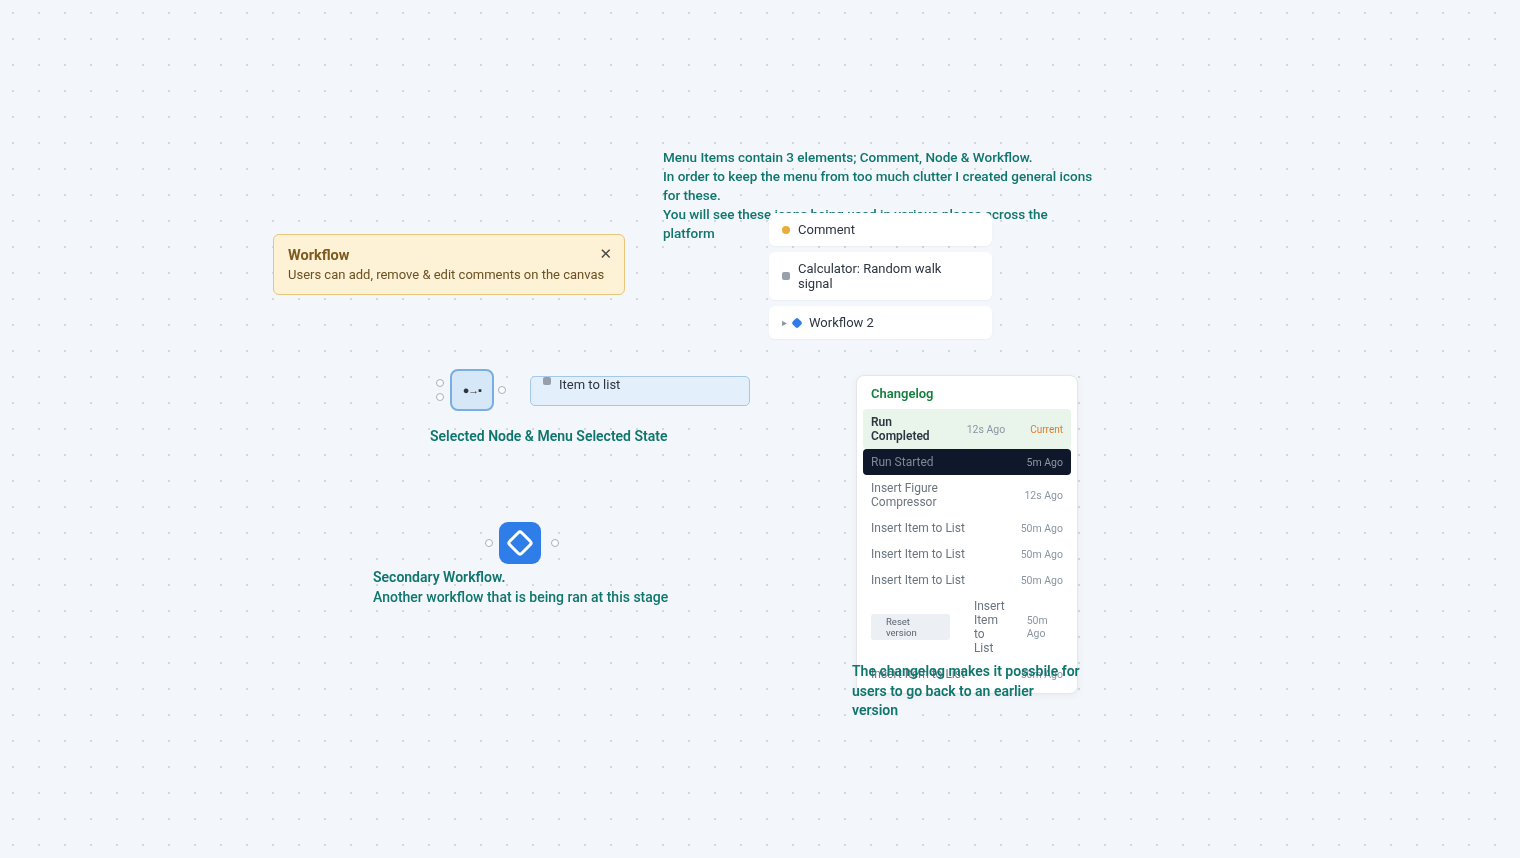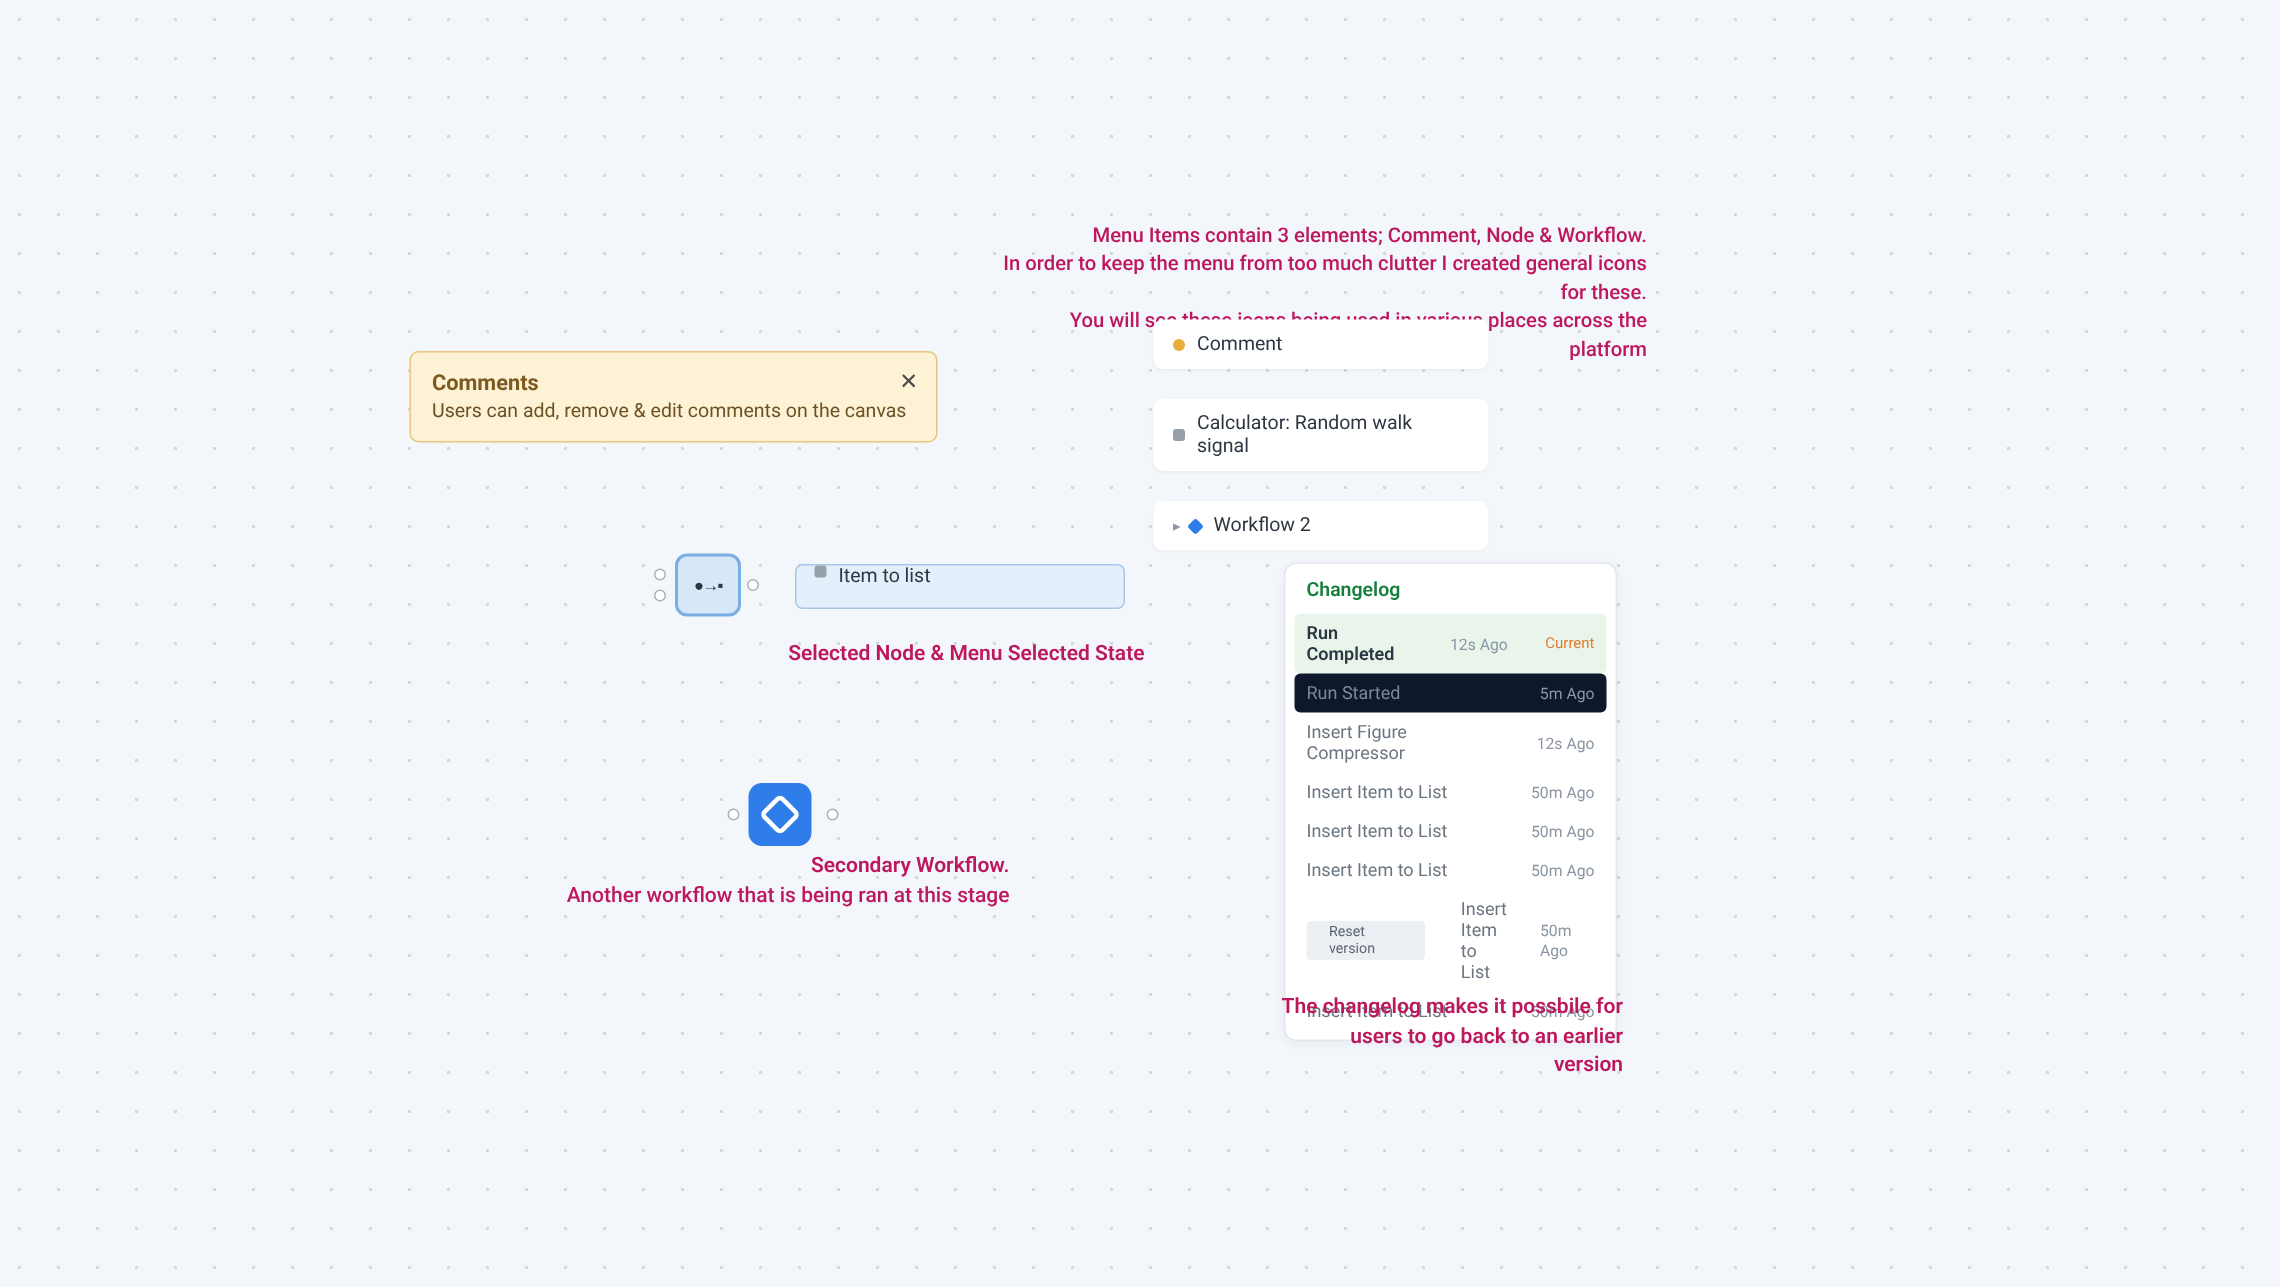--- a/index.html
+++ b/index.html
@@ -22,29 +22,29 @@
   background:#fdf1d6;
   border:1px solid #e8c67c;
   border-radius:6px;
   padding:12px 14px;
 }
 .comment-title{font-weight:700;font-size:14.5px;color:#7c5a20;margin-bottom:3px}
 .comment-desc{font-size:13px;color:#6c5222}
 .close-x{position:absolute;right:12px;top:12px;cursor:pointer;color:#4a4a4a;font-size:15px;line-height:1}
 
 
-.anno{color:#be185d;font-size:13.5px;text-align:right;line-height:1.4;font-weight:500}
+.anno{color:#0f766e;font-size:13.5px;text-align:left;line-height:1.4;font-weight:500}
 .anno-top{left:663px;top:148px;width:435px}
 .anno-selected{left:430px;top:427px;width:333px;font-size:14px;font-weight:600}
 .anno-workflow{left:373px;top:568px;width:300px;font-size:14px}
 .anno-workflow .l1{font-weight:600}
 .anno-changelog{left:852px;top:662px;width:230px;font-size:14px;font-weight:600}
 
 
-.menu-list{left:769px;top:213px;width:223px;display:flex;flex-direction:column;gap:20px}
+.menu-list{left:769px;top:213px;width:223px;display:flex;flex-direction:column;gap:6px}
 .menu-item{
   background:#fff;border-radius:6px;padding:9px 13px;
   display:flex;align-items:center;gap:8px;
   font-size:13px;color:#2d3642;
   box-shadow:0 1px 2px rgba(0,0,0,.04);
 }
 .mi-chevron{color:#8a96a3;font-size:10px;margin-right:-2px}
 .dot{width:8px;height:8px;border-radius:2px;flex-shrink:0}
 .dot-circle{border-radius:50%}
 .dot-yellow{background:#e8ad3a}
@@ -110,21 +110,21 @@
   background:#eceff3;color:#5a6470;font-size:9.5px;
   padding:2px 15px;border-radius:3px;margin-right:2px;
 }
 .cl-row.small .name{color:#6b7580}
 </style>
 </head>
 <body>
 
 <div class="abs comment-card">
   <span class="close-x">✕</span>
-  <div class="comment-title">Comments</div>
+  <div class="comment-title">Workflow</div>
   <div class="comment-desc">Users can add, remove &amp; edit comments on the canvas</div>
 </div>
 
 <div class="abs anno anno-top">
   <div>Menu Items contain 3 elements; Comment, Node &amp; Workflow.</div>
   <div>In order to keep the menu from too much clutter I created general icons for these.</div>
   <div>You will see these icons being used in various places across the platform</div>
 </div>
 
 <div class="abs menu-list">

